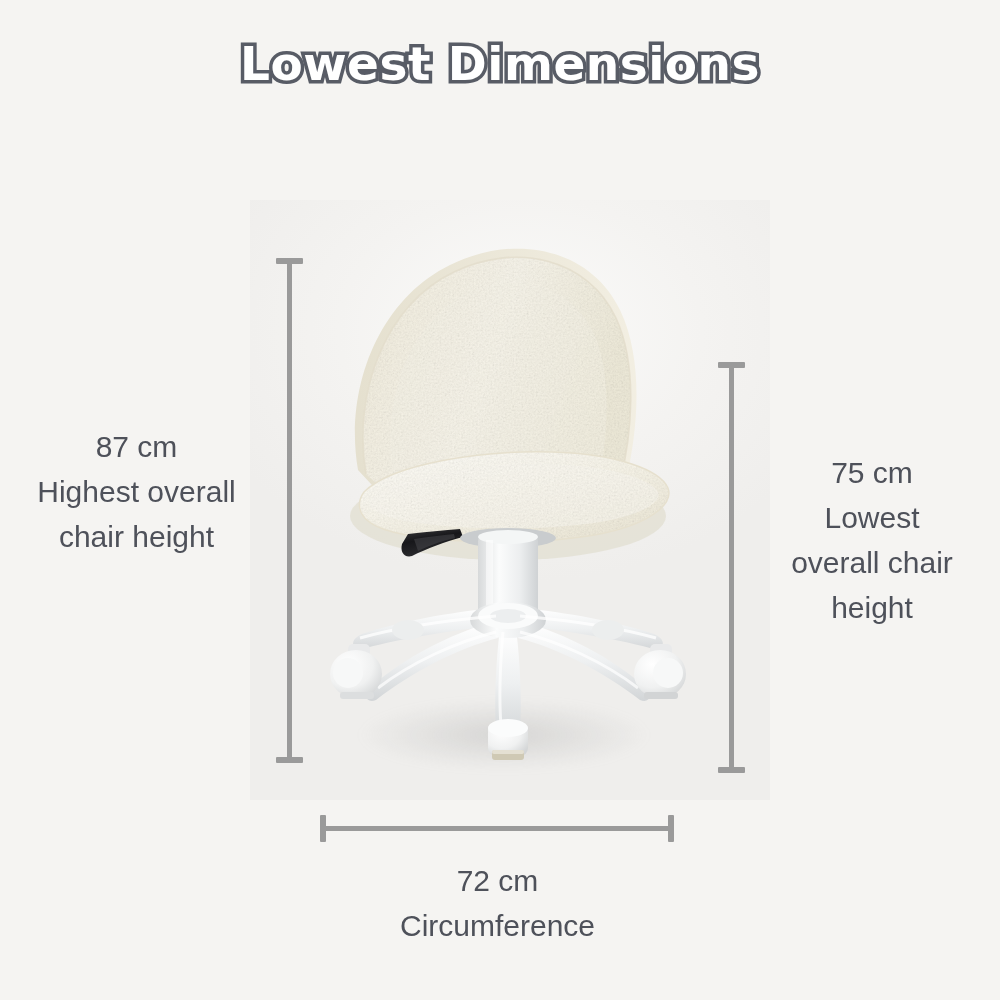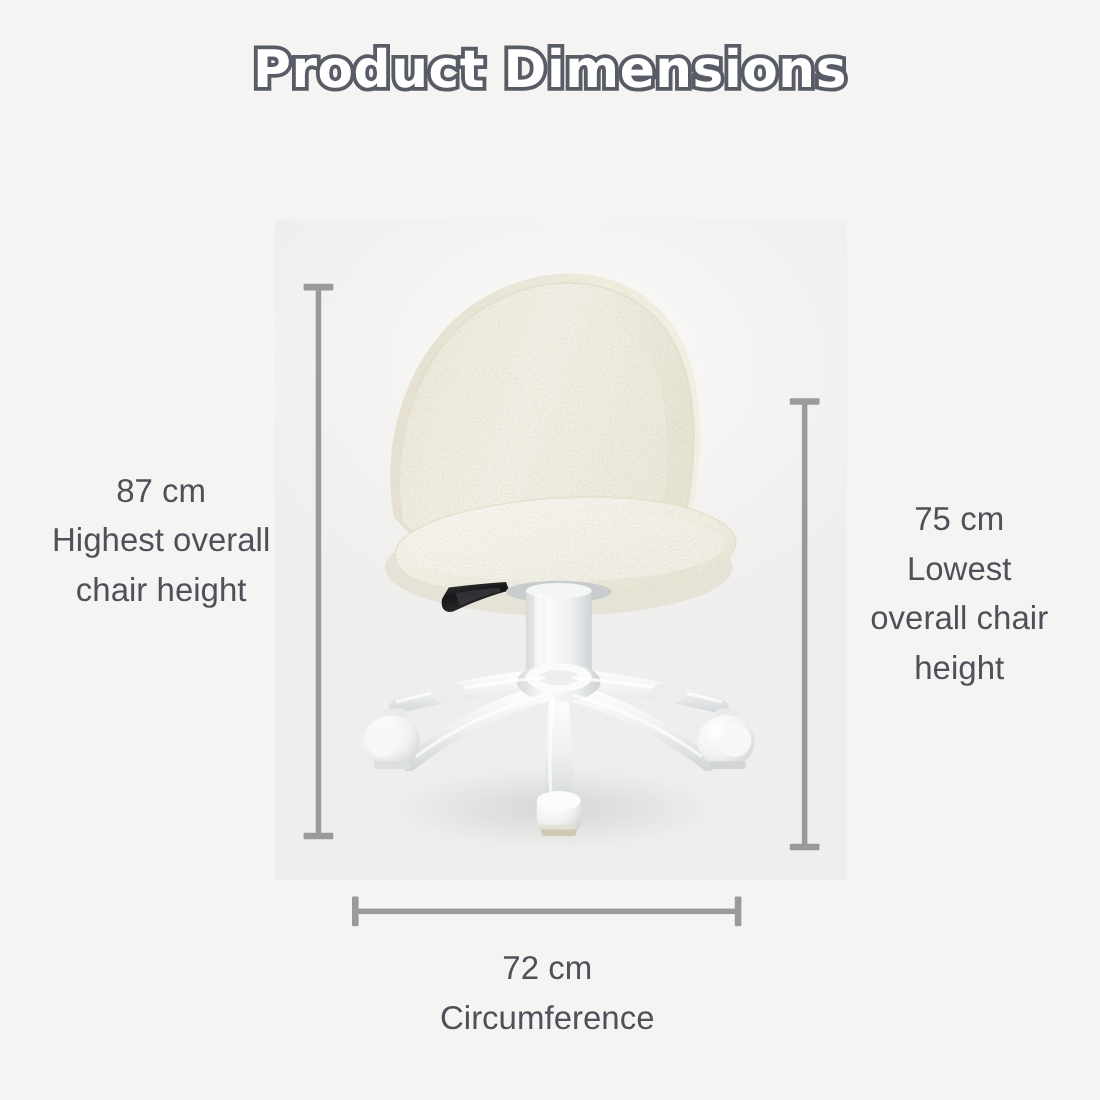--- a/index.html
+++ b/index.html
@@ -98,30 +98,30 @@
   
   .dimlabel {
     position: absolute;
     color: #4e515a;
     font-family: "Liberation Sans", sans-serif;
     font-size: 30px;
     line-height: 45px;
     text-align: center;
     white-space: pre-line;
   }
-  #label-left   { left: 14px;   top: 424px; width: 265px; }
+  #label-left   { left: 4px;   top: 424px; width: 265px; }
   #label-right  { left: 752px; top: 450px; width: 240px; }
   #label-bottom { left: 320px; top: 858px; width: 355px; }
 </style>
 </head>
 <body>
 
 <div id="page">
 
-  <div id="title">Product Dimensions</div>
+  <div id="title">Lowest Dimensions</div>
 
   <div id="photo-backdrop"></div>
   <div id="floor-shadow"></div>
 
   <div id="chair">
     <svg width="420" height="560" viewBox="0 0 420 560" xmlns="http://www.w3.org/2000/svg">
       <defs>
         <linearGradient id="backGrad" x1="0" y1="0" x2="1" y2="0.3">
           <stop offset="0%" stop-color="#ebe6d6"></stop>
           <stop offset="22%" stop-color="#f4f0e3"></stop>

